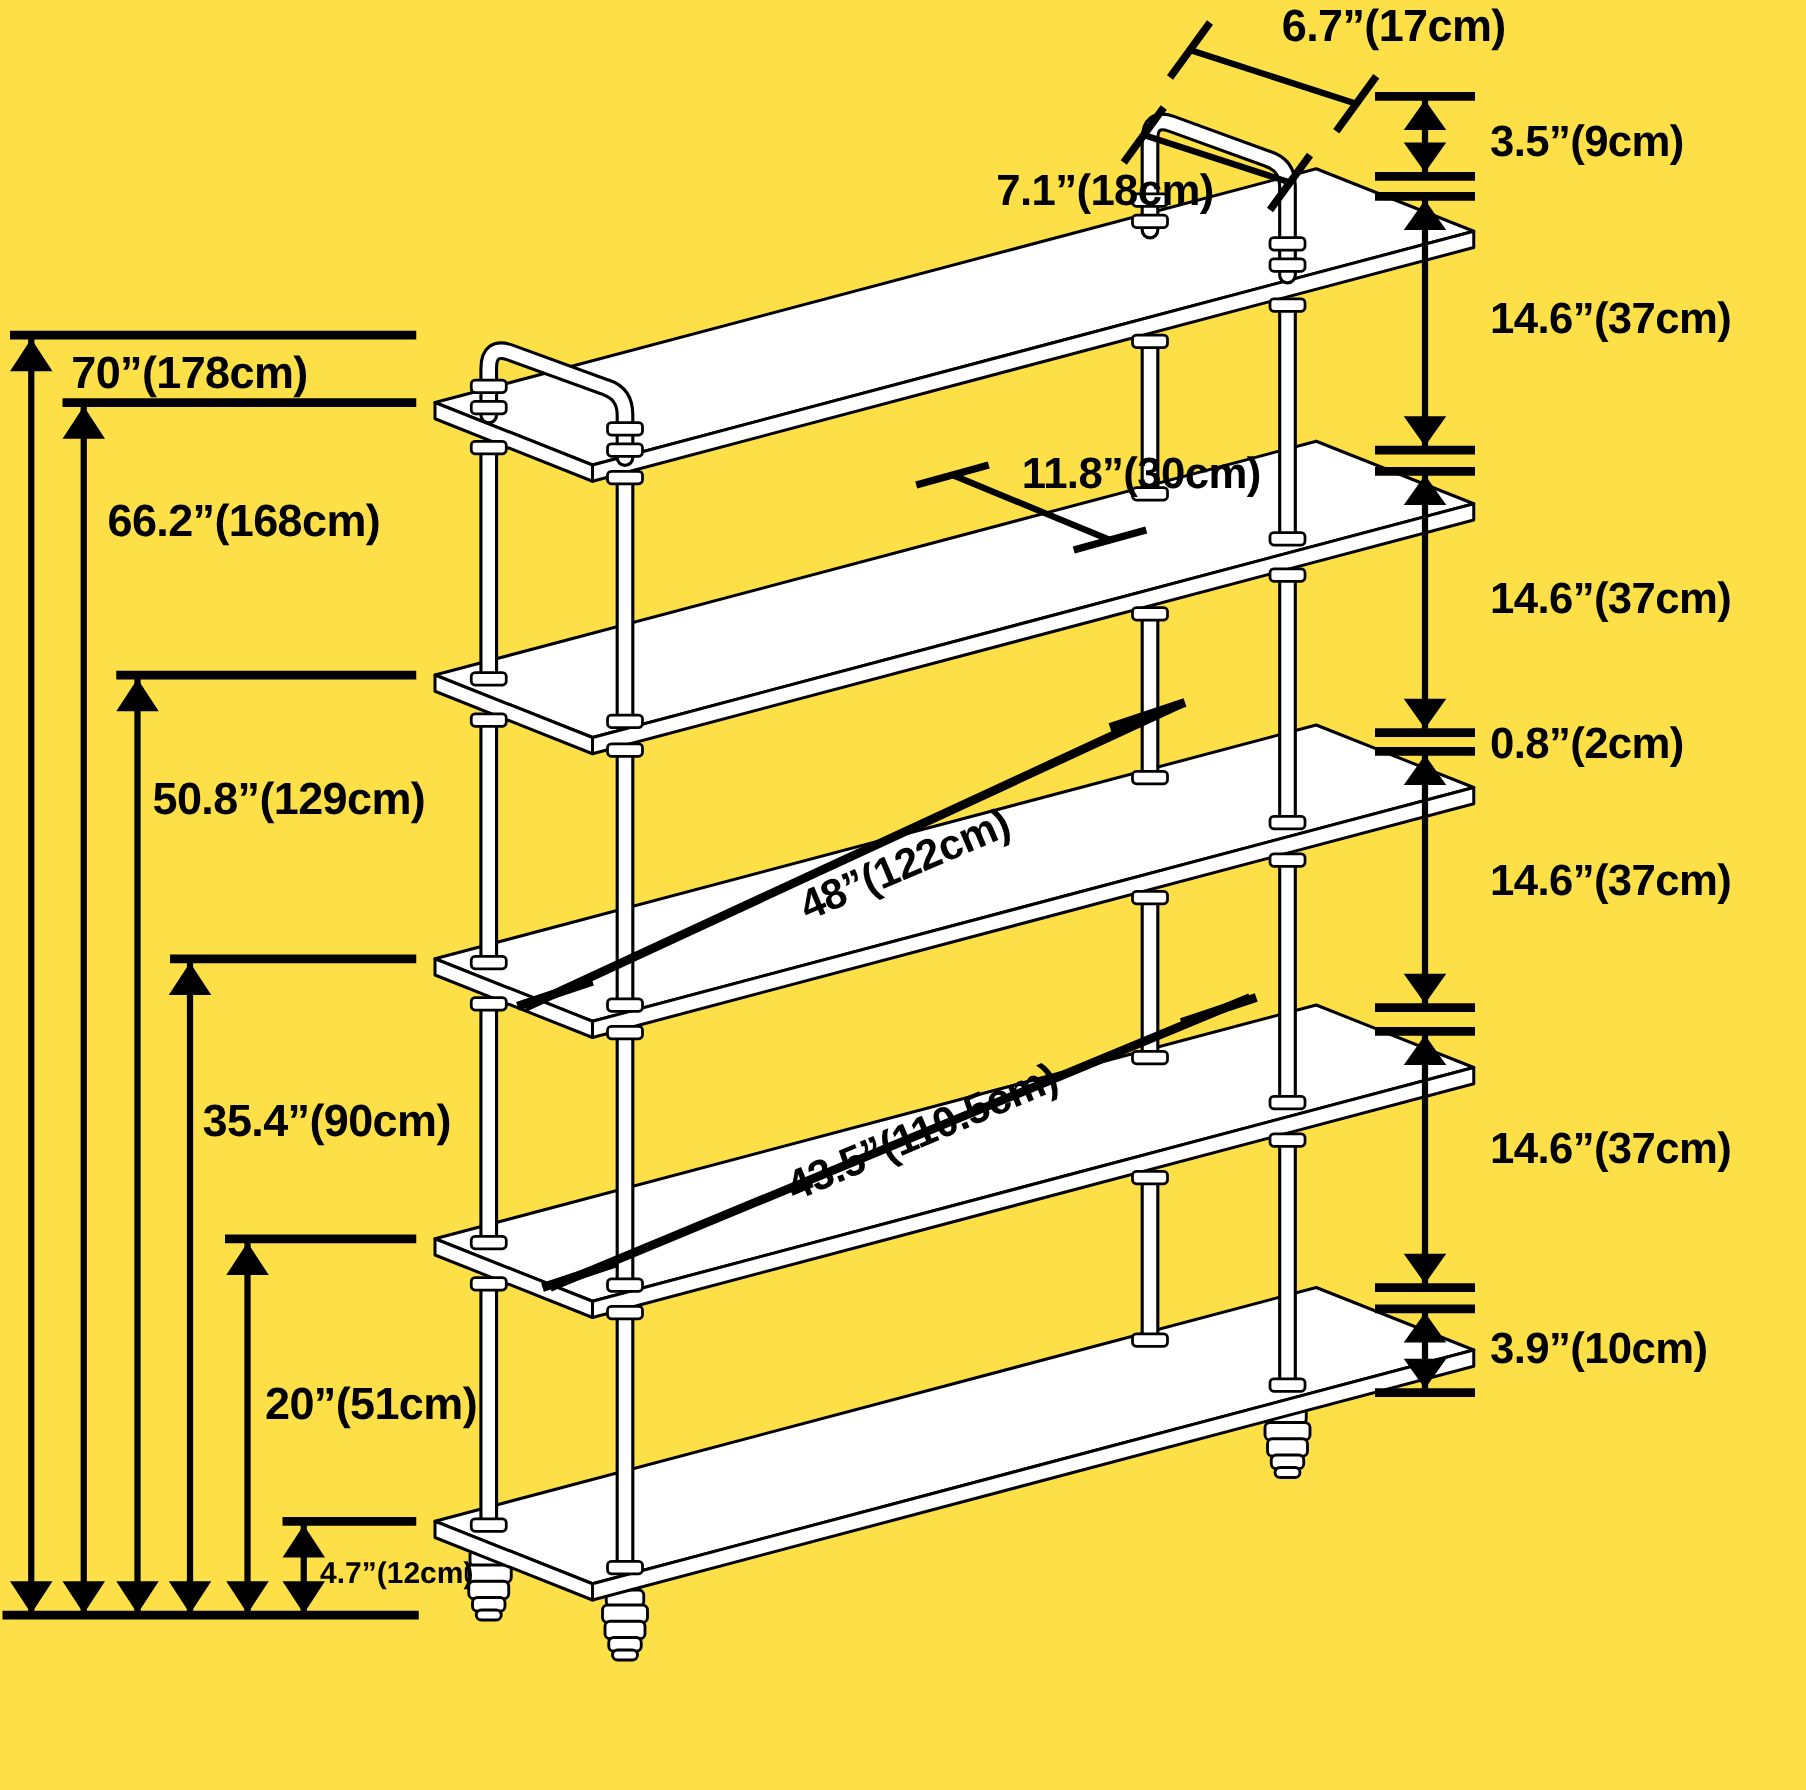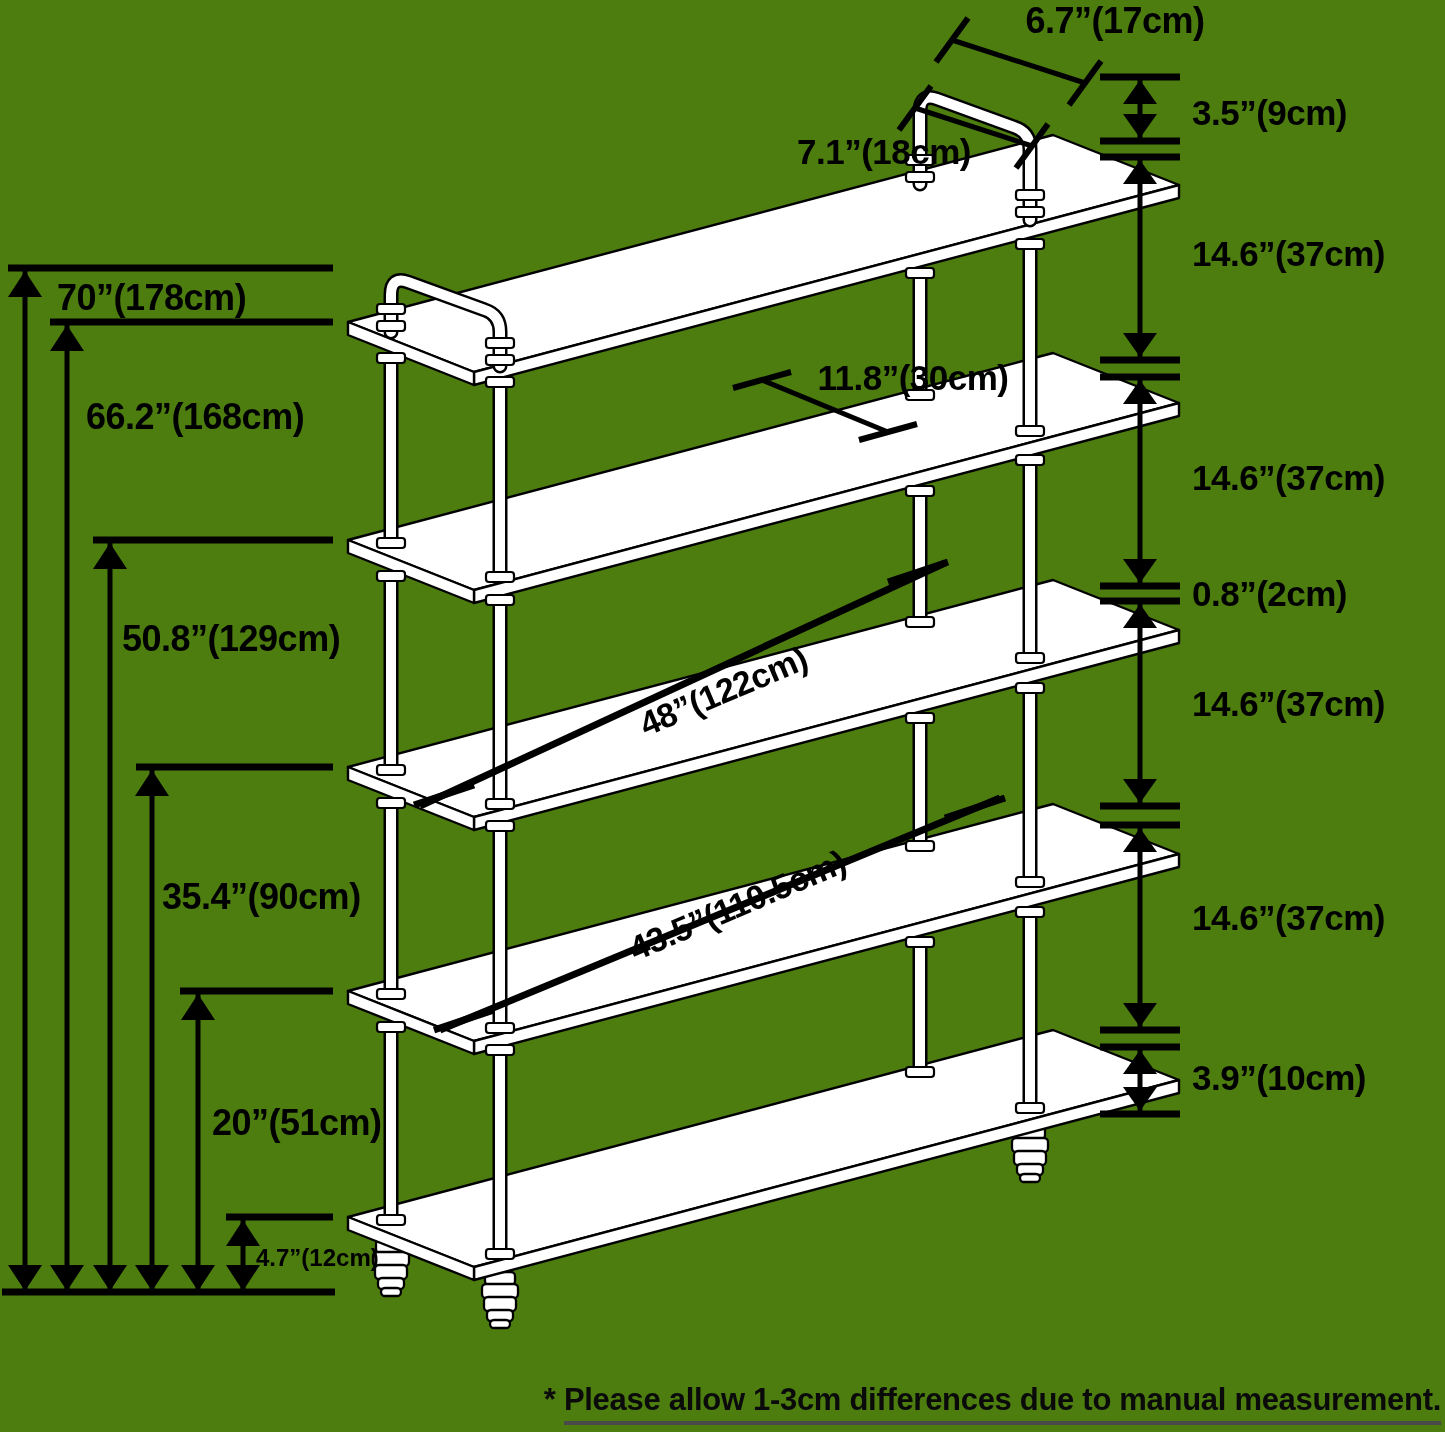--- a/index.html
+++ b/index.html
@@ -1,16 +1,16 @@
 <!DOCTYPE html>
 <html><head>
 <meta charset="utf-8">
 <style>
   html,body{margin:0;padding:0;background:#ffffff;}
-  #stage{position:relative;width:1445px;height:1432px;background:#4d7c0f;overflow:hidden;
+  #stage{position:relative;width:1445px;height:1432px;background:#fde047;overflow:hidden;
          font-family:"Liberation Sans", sans-serif;}
   svg{position:absolute;left:0;top:0;display:block;}
   .lbl text{fill:#000;font-family:"Liberation Sans",sans-serif;font-weight:bold;
             font-size:35px;letter-spacing:-0.5px;}
   .lbl text.big{font-size:36px;}
   .lbl text.small{font-size:24px;letter-spacing:0;}
   .lbl text.rot{font-size:34px;}
   .note{position:absolute;top:1382px;right:4px;font-size:31px;font-weight:bold;
         color:#0a0a0a;white-space:nowrap;letter-spacing:-0.3px;}
   .note .u{border-bottom:4px solid #4a4a4a;padding-bottom:4px;}
@@ -223,17 +223,13 @@
       <text x="1192" y="716">14.6”(37cm)</text>
       <text x="1192" y="930">14.6”(37cm)</text>
       <text x="1192" y="1090">3.9”(10cm)</text>
 
       <text x="913" y="390" text-anchor="middle">11.8”(30cm)</text>
       <text class="rot" transform="translate(728,702) rotate(-23)" text-anchor="middle">48”(122cm)</text>
       <text class="rot" transform="translate(742,916) rotate(-23)" text-anchor="middle">43.5”(110.5cm)</text>
     </g>
   </svg>
 
-  <div class="note">
-    <span>*</span>
-    <span class="u">Please allow 1-3cm differences due to manual measurement.</span>
-  </div>
 </div>
 
 </body></html>

